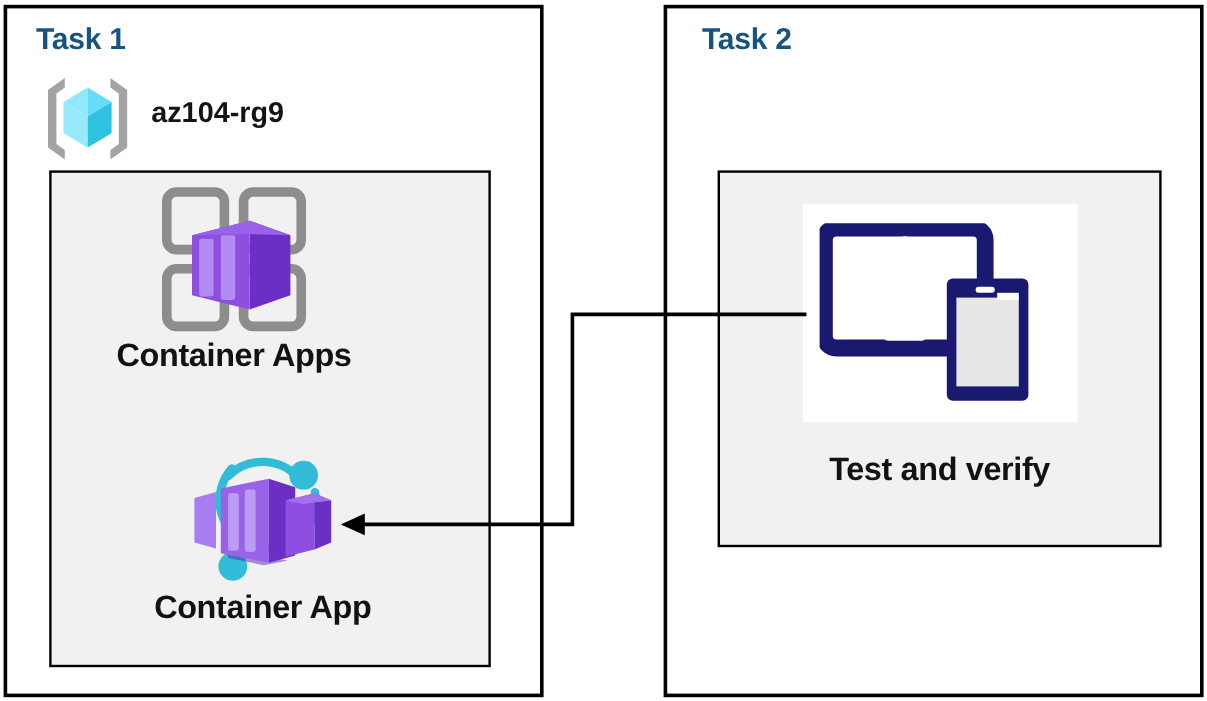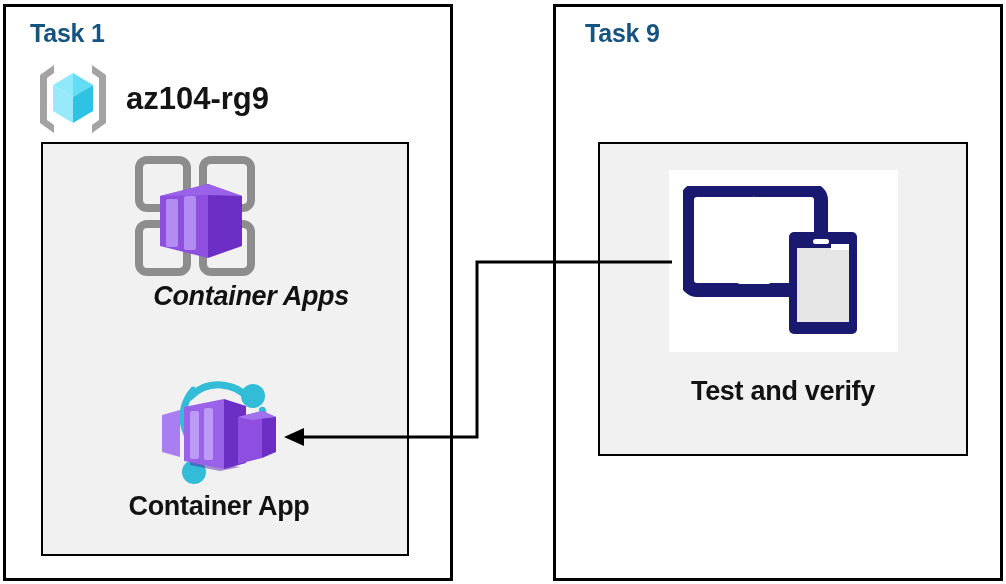--- a/index.html
+++ b/index.html
@@ -63,34 +63,33 @@
   }
   #rg-icon {
     position: absolute;
     left: 0; top: 0;
     width: 78px; height: 76px;
   }
   #rg-label {
     position: absolute;
     left: 92px;
     top: 20px;
-    font-size: 31px;
+    font-size: 24px;
     font-weight: bold;
     color: #141414;
     white-space: nowrap;
   }
 
   
   #cae-block {
     position: absolute;
     left: 41px;
     top: 148px;
     width: 308px;
-    text-align: right;
-    font-style: italic;
+    text-align: center;
   }
   #cae-icon { width: 126px; height: 126px; display: block; margin: 4px auto 2px auto; }
   .node-label {
     font-size: 27px;
     font-weight: bold;
     color: #121212;
     line-height: 1.16;
     letter-spacing: -0.3px;
   }
 
@@ -205,21 +204,21 @@
 
       <path d="M84 42 L108 36 L108 83 L84 89 Z" fill="#8e4fe0"></path>
       <path d="M108 36 L122 42 L122 77 L108 83 Z" fill="#6b2fc6"></path>
       <path d="M84 42 L108 36 L122 42 L98 45 Z" fill="#a272ec"></path>
     </svg>
     <div class="node-label">Container App</div>
   </div>
 
   <div id="task2-panel" class="task-panel"></div>
 
-  <div id="task2-title" class="task-title">Task 9</div>
+  <div id="task2-title" class="task-title">Task 2</div>
 
   <div id="test-group" class="group-box"></div>
 
   <div id="tv-block">
     <div id="tv-icon-bg">
       <svg id="tv-icon" viewBox="0 0 200 152">
 
         <rect x="4" y="4" width="134" height="100" rx="10" ry="10" fill="none" stroke="#191970" stroke-width="14"></rect>
 
         <circle cx="71" cy="14" r="3.2" fill="#ffffff"></circle>

